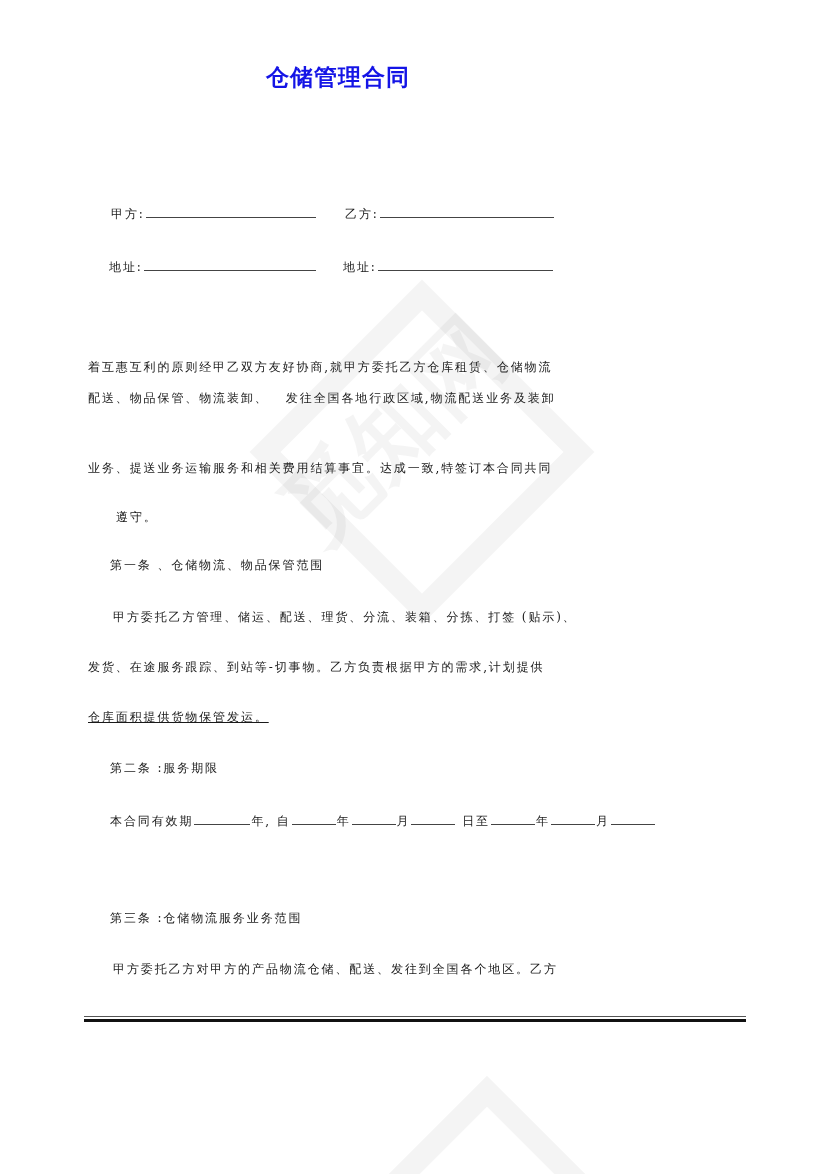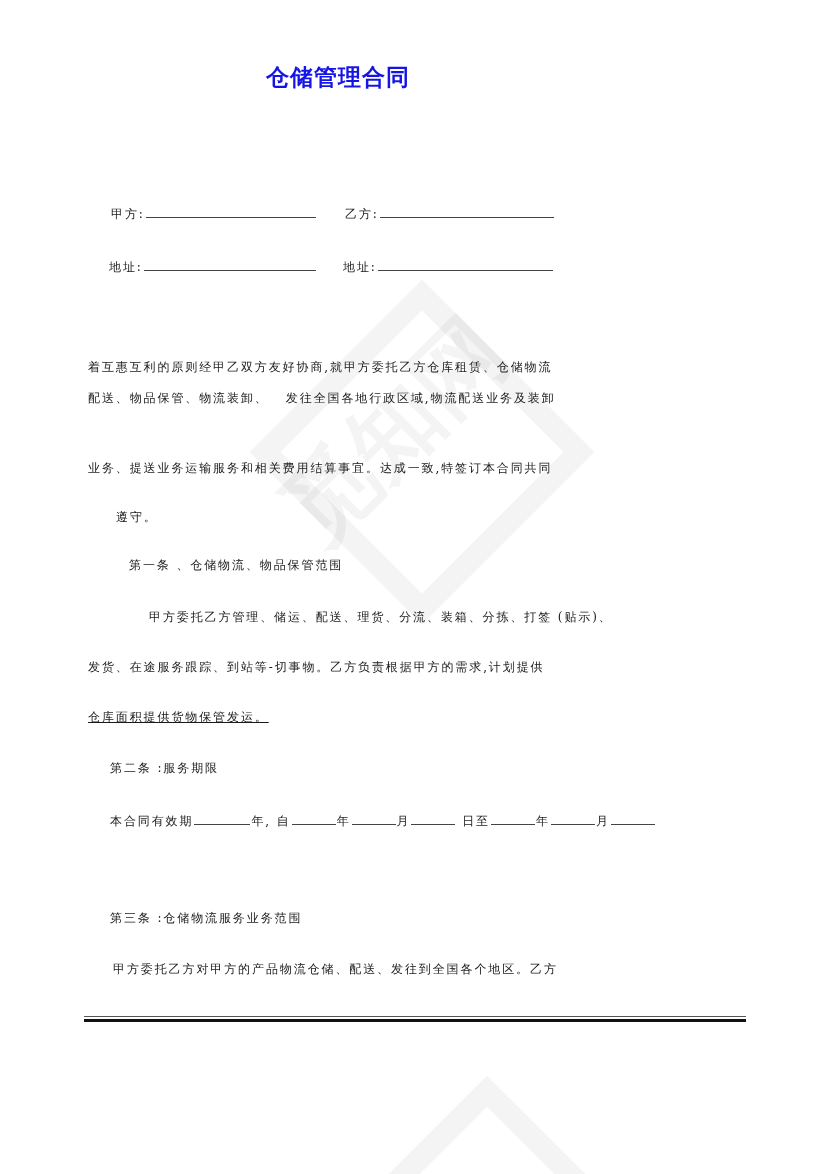--- a/index.html
+++ b/index.html
@@ -53,22 +53,22 @@
   <div class="line" style="left:345px; top:199px;"><span>乙方:</span><span class="blank" style="width:174px;"></span></div>
 
   <div class="line" style="left:109px; top:252px;"><span>地址:</span><span class="blank" style="width:172px;"></span></div>
   <div class="line" style="left:343px; top:252px;"><span>地址:</span><span class="blank" style="width:175px;"></span></div>
 
   <div class="line" style="left:88px; top:355px;">着互惠互利的原则经甲乙双方友好协商,就甲方委托乙方仓库租赁、仓储物流</div>
   <div class="line" style="left:88px; top:386px;">配送、物品保管、物流装卸、   发往全国各地行政区域,物流配送业务及装卸</div>
   <div class="line" style="left:88px; top:456px;">业务、提送业务运输服务和相关费用结算事宜。达成一致,特签订本合同共同</div>
   <div class="line" style="left:88px; top:505px;margin-left:28px;">遵守。</div>
 
-  <div class="line" style="left:110px; top:553px;margin-left:19px;">第一条 、仓储物流、物品保管范围</div>
-  <div class="line" style="left:113px; top:605px;margin-left:36px;">甲方委托乙方管理、储运、配送、理货、分流、装箱、分拣、打签 (贴示)、</div>
+  <div class="line" style="left:110px; top:553px;">第一条 、仓储物流、物品保管范围</div>
+  <div class="line" style="left:113px; top:605px;">甲方委托乙方管理、储运、配送、理货、分流、装箱、分拣、打签 (贴示)、</div>
   <div class="line" style="left:88px; top:655px;">发货、在途服务跟踪、到站等-切事物。乙方负责根据甲方的需求,计划提供</div>
   <div class="line" style="left:88px; top:705px;text-decoration:underline;">仓库面积提供货物保管发运。</div>
 
   <div class="line" style="left:110px; top:756px;">第二条 :服务期限</div>
   <div class="line" style="left:110px; top:806px;"><span>本合同有效期</span><span class="blank" style="width:56px;"></span><span>年,</span> <span>自</span><span class="blank" style="width:44px;"></span><span>年</span><span class="blank" style="width:44px;"></span><span>月</span><span class="blank" style="width:44px;"></span> <span>日至</span><span class="blank" style="width:44px;"></span><span>年</span><span class="blank" style="width:44px;"></span><span>月</span><span class="blank" style="width:44px;"></span></div>
 
   <div class="line" style="left:110px; top:906px;">第三条 :仓储物流服务业务范围</div>
   <div class="line" style="left:113px; top:957px;">甲方委托乙方对甲方的产品物流仓储、配送、发往到全国各个地区。乙方</div>
 
   <div class="rule"></div>

